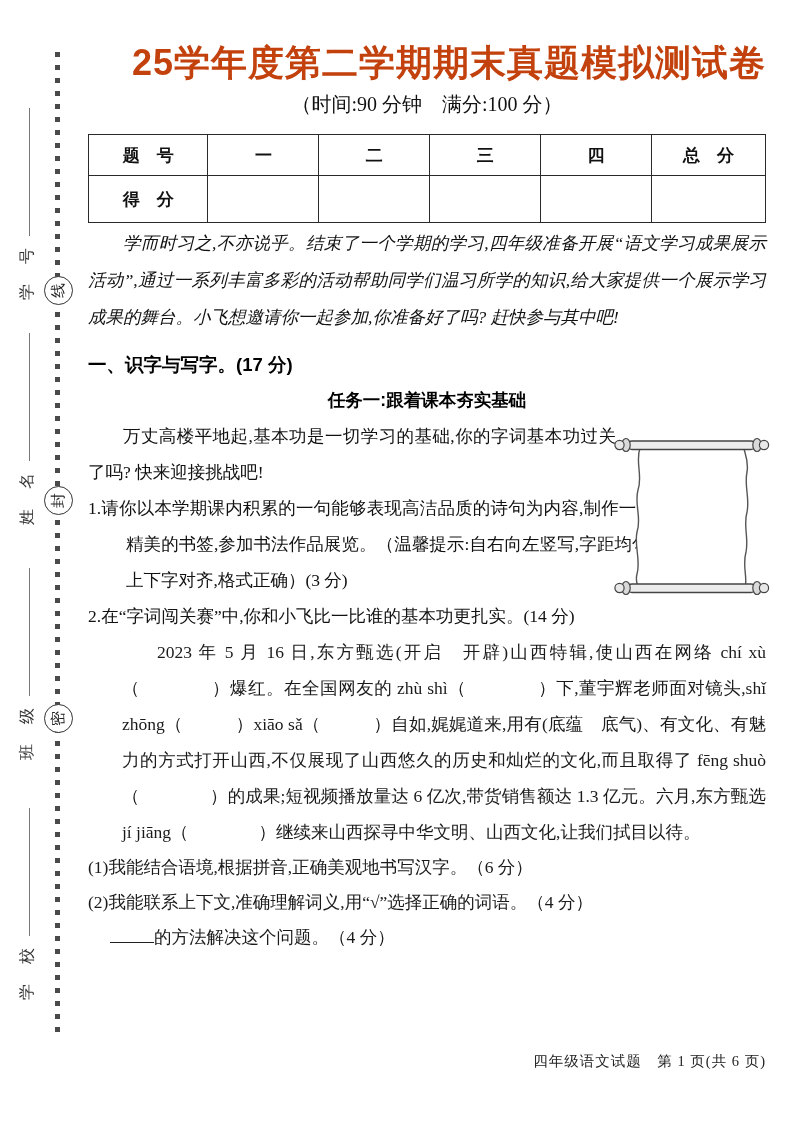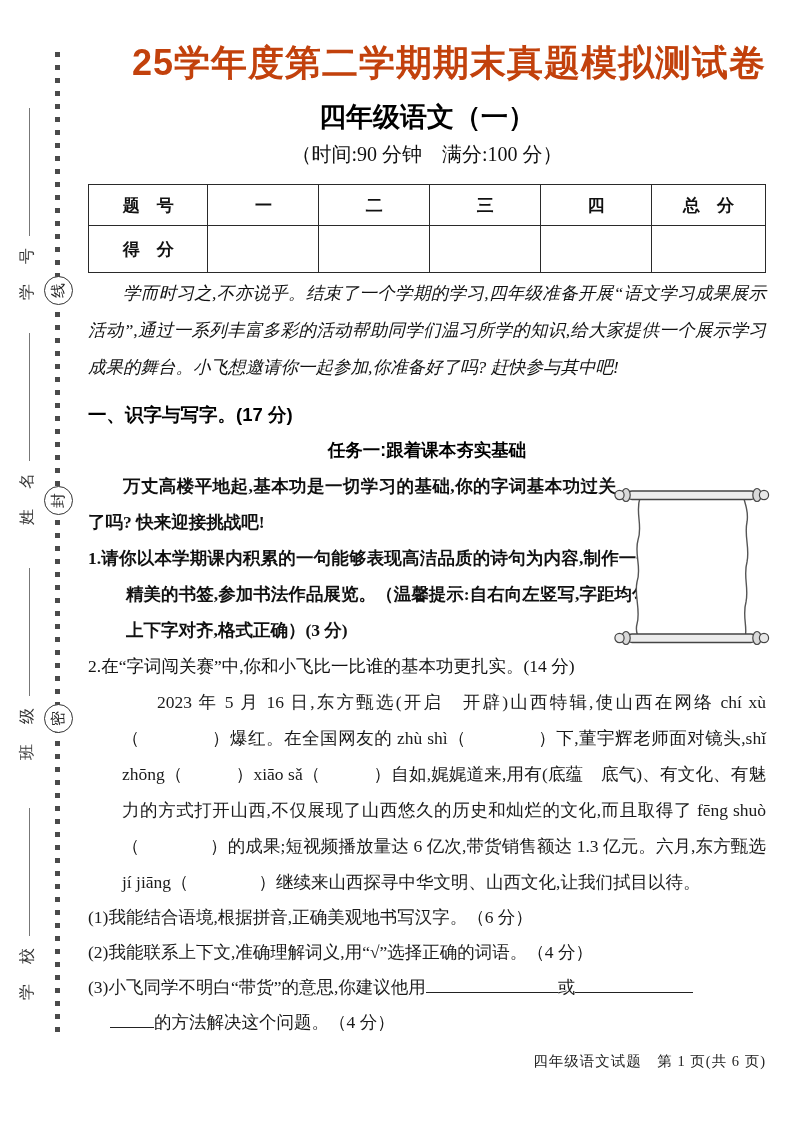--- a/index.html
+++ b/index.html
@@ -54,21 +54,21 @@
   }
   .intro{margin-top:2px;text-indent:2em;font-style:italic;}
   .sec-head{
     font-family:"Liberation Sans",sans-serif;font-weight:800;font-size:18.5px;
     margin-top:12px;color:#000;line-height:34px;
   }
   .task-head{
     font-family:"Liberation Sans",sans-serif;font-weight:800;font-size:17.5px;
     text-align:center;margin-top:2px;color:#000;line-height:32px;
   }
-  .q1-wrap{position:relative;margin-top:2px;font-weight:bold;}
+  .q1-wrap{position:relative;margin-top:2px;}
   .narrow{width:528px;}
   .lead{text-indent:2em;line-height:36px;}
   .qitem{padding-left:38px;text-indent:-38px;line-height:36px;}
   .q2line{margin-top:0;}
   .passage{margin-left:34px;text-indent:2em;line-height:36px;font-size:17.5px;text-align:justify;}
   .subq{line-height:35px;font-size:17.5px;}
   .blank{display:inline-block;border-bottom:1.6px solid #222;height:2px;vertical-align:baseline;}
   .b1{width:132px;} .b2{width:118px;} .b3{width:44px;margin-left:22px;}
   .scroll-img{position:absolute;right:-4px;top:14px;width:156px;height:172px;}
   .footer{
@@ -98,21 +98,20 @@
   <span class="rail-line"></span>
 </div>
 
 <div class="seal-char" style="top:276px;">线</div>
 <div class="seal-char" style="top:486px;">封</div>
 <div class="seal-char" style="top:704px;">密</div>
 
 <div class="content">
 
   <div class="title">25学年度第二学期期末真题模拟测试卷</div>
-  <div class="subtitle">四年级语文（一）</div>
   <div class="meta">（时间:90 分钟　满分:100 分）</div>
 
   <table class="score">
     <tbody>
         <tr class="r1">
       <td class="c0">题　号</td>
       <td>一</td>
       <td>二</td>
       <td>三</td>
       <td>四</td>
@@ -158,21 +157,18 @@
   </div>
 
   <div class="para qitem q2line">2.在“字词闯关赛”中,你和小飞比一比谁的基本功更扎实。(14 分)</div>
 
   <div class="passage">2023 年 5 月 16 日,东方甄选(开启　开辟)山西特辑,使山西在网络 chí xù（　　　　）爆红。在全国网友的 zhù shì（　　　　）下,董宇辉老师面对镜头,shǐ zhōng（　　　）xiāo sǎ（　　　）自如,娓娓道来,用有(底蕴　底气)、有文化、有魅力的方式打开山西,不仅展现了山西悠久的历史和灿烂的文化,而且取得了 fēng shuò（　　　　）的成果;短视频播放量达 6 亿次,带货销售额达 1.3 亿元。六月,东方甄选 jí jiāng（　　　　）继续来山西探寻中华文明、山西文化,让我们拭目以待。</div>
 
   <div class="subq">(1)我能结合语境,根据拼音,正确美观地书写汉字。（6 分）</div>
   <div class="subq">(2)我能联系上下文,准确理解词义,用“√”选择正确的词语。（4 分）</div>
 
   <div class="subq">
-    <span>(3)小飞同学不明白“带货”的意思,你建议他用</span><span class="blank b1"></span><span>或</span><span class="blank b2"></span>
-  </div>
-  <div class="subq">
     <span class="blank b3"></span><span>的方法解决这个问题。（4 分）</span>
   </div>
 
 </div>
 
 <div class="footer">四年级语文试题　第 1 页(共 6 页)</div>
 
 </body></html>

